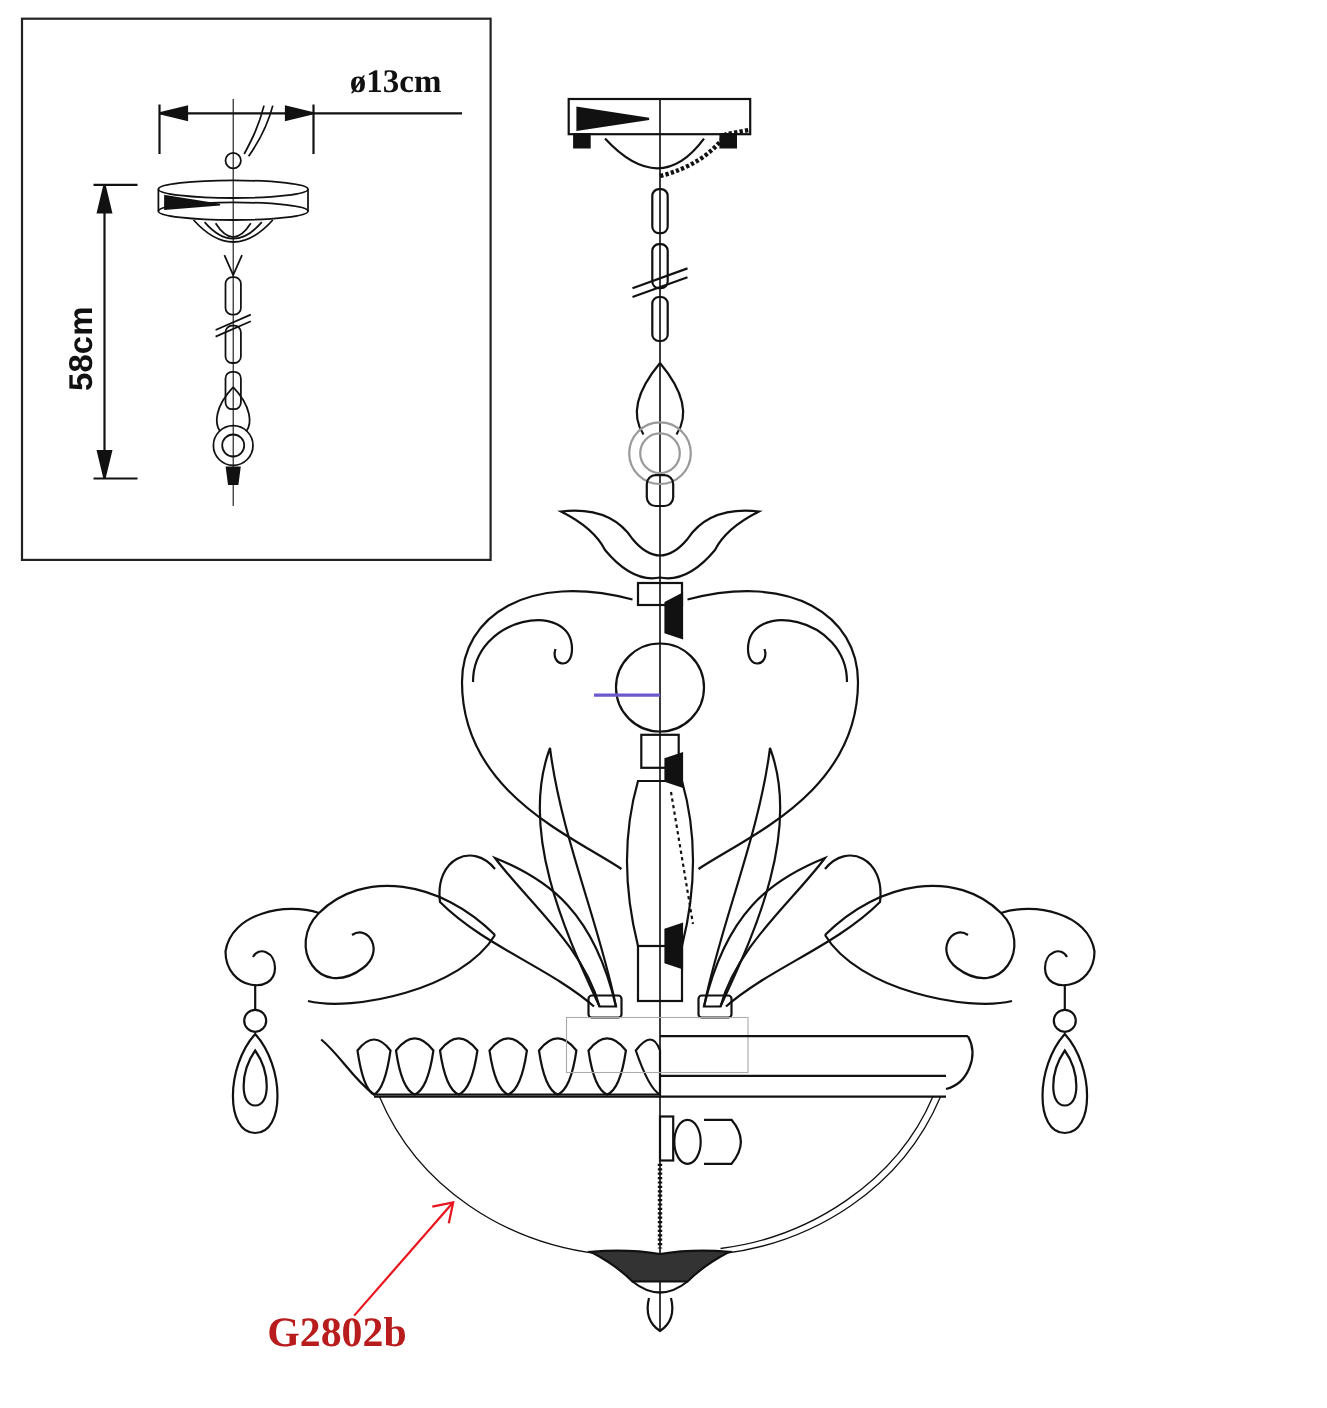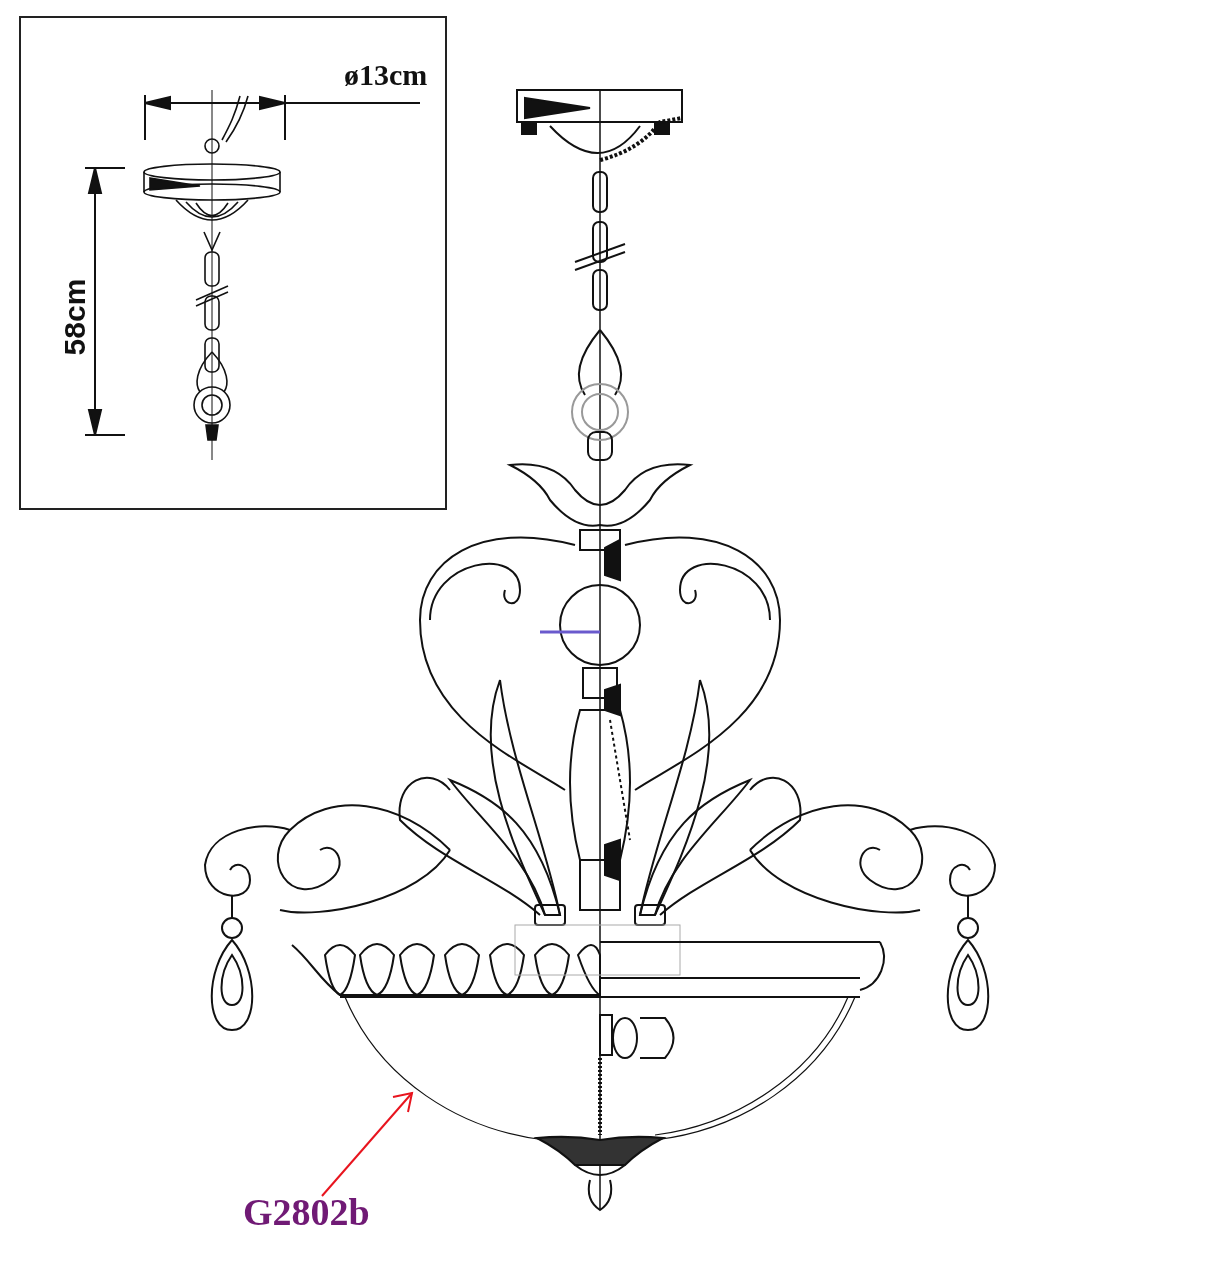--- a/index.html
+++ b/index.html
@@ -1,20 +1,20 @@
 <!DOCTYPE html>
 <html><head>
 <meta charset="utf-8">
 <style>
   html, body { margin:0; padding:0; background:#ffffff; }
   body { width:1206px; height:1280px; position:relative; overflow:hidden; font-family:"Liberation Serif", serif; }
   .inset { position:absolute; left:19px; top:16px; width:428px; height:494px; border:2px solid #222; box-sizing:border-box; }
-  .dim-top { position:absolute; left:318px; top:58px; font-family:"Liberation Serif", serif; font-weight:bold; font-size:30px; color:#111;margin-left:26px; }
+  .dim-top { position:absolute; left:318px; top:58px; font-family:"Liberation Serif", serif; font-weight:bold; font-size:30px; color:#111; }
   .dim-side { position:absolute; left:45px; top:300px; font-family:"Liberation Sans", sans-serif; font-weight:bold; font-size:30px; color:#111; transform:rotate(-90deg); transform-origin:center; width:100px; text-align:center; margin-left:-20px; }
-  .model { position:absolute; left:243px; top:1190px; font-family:"Liberation Serif", serif; font-weight:bold; font-size:38px; color:#701a75; }
+  .model { position:absolute; left:243px; top:1190px; font-family:"Liberation Serif", serif; font-weight:bold; font-size:38px; color:#b91c1c; }
   svg { position:absolute; left:0; top:0; }
 </style>
 </head>
 <body>
 
 <div class="inset"></div>
 
 <svg width="1206" height="1280" viewBox="0 0 1206 1280" fill="none" stroke="#111" stroke-width="2">
 
   <g>

